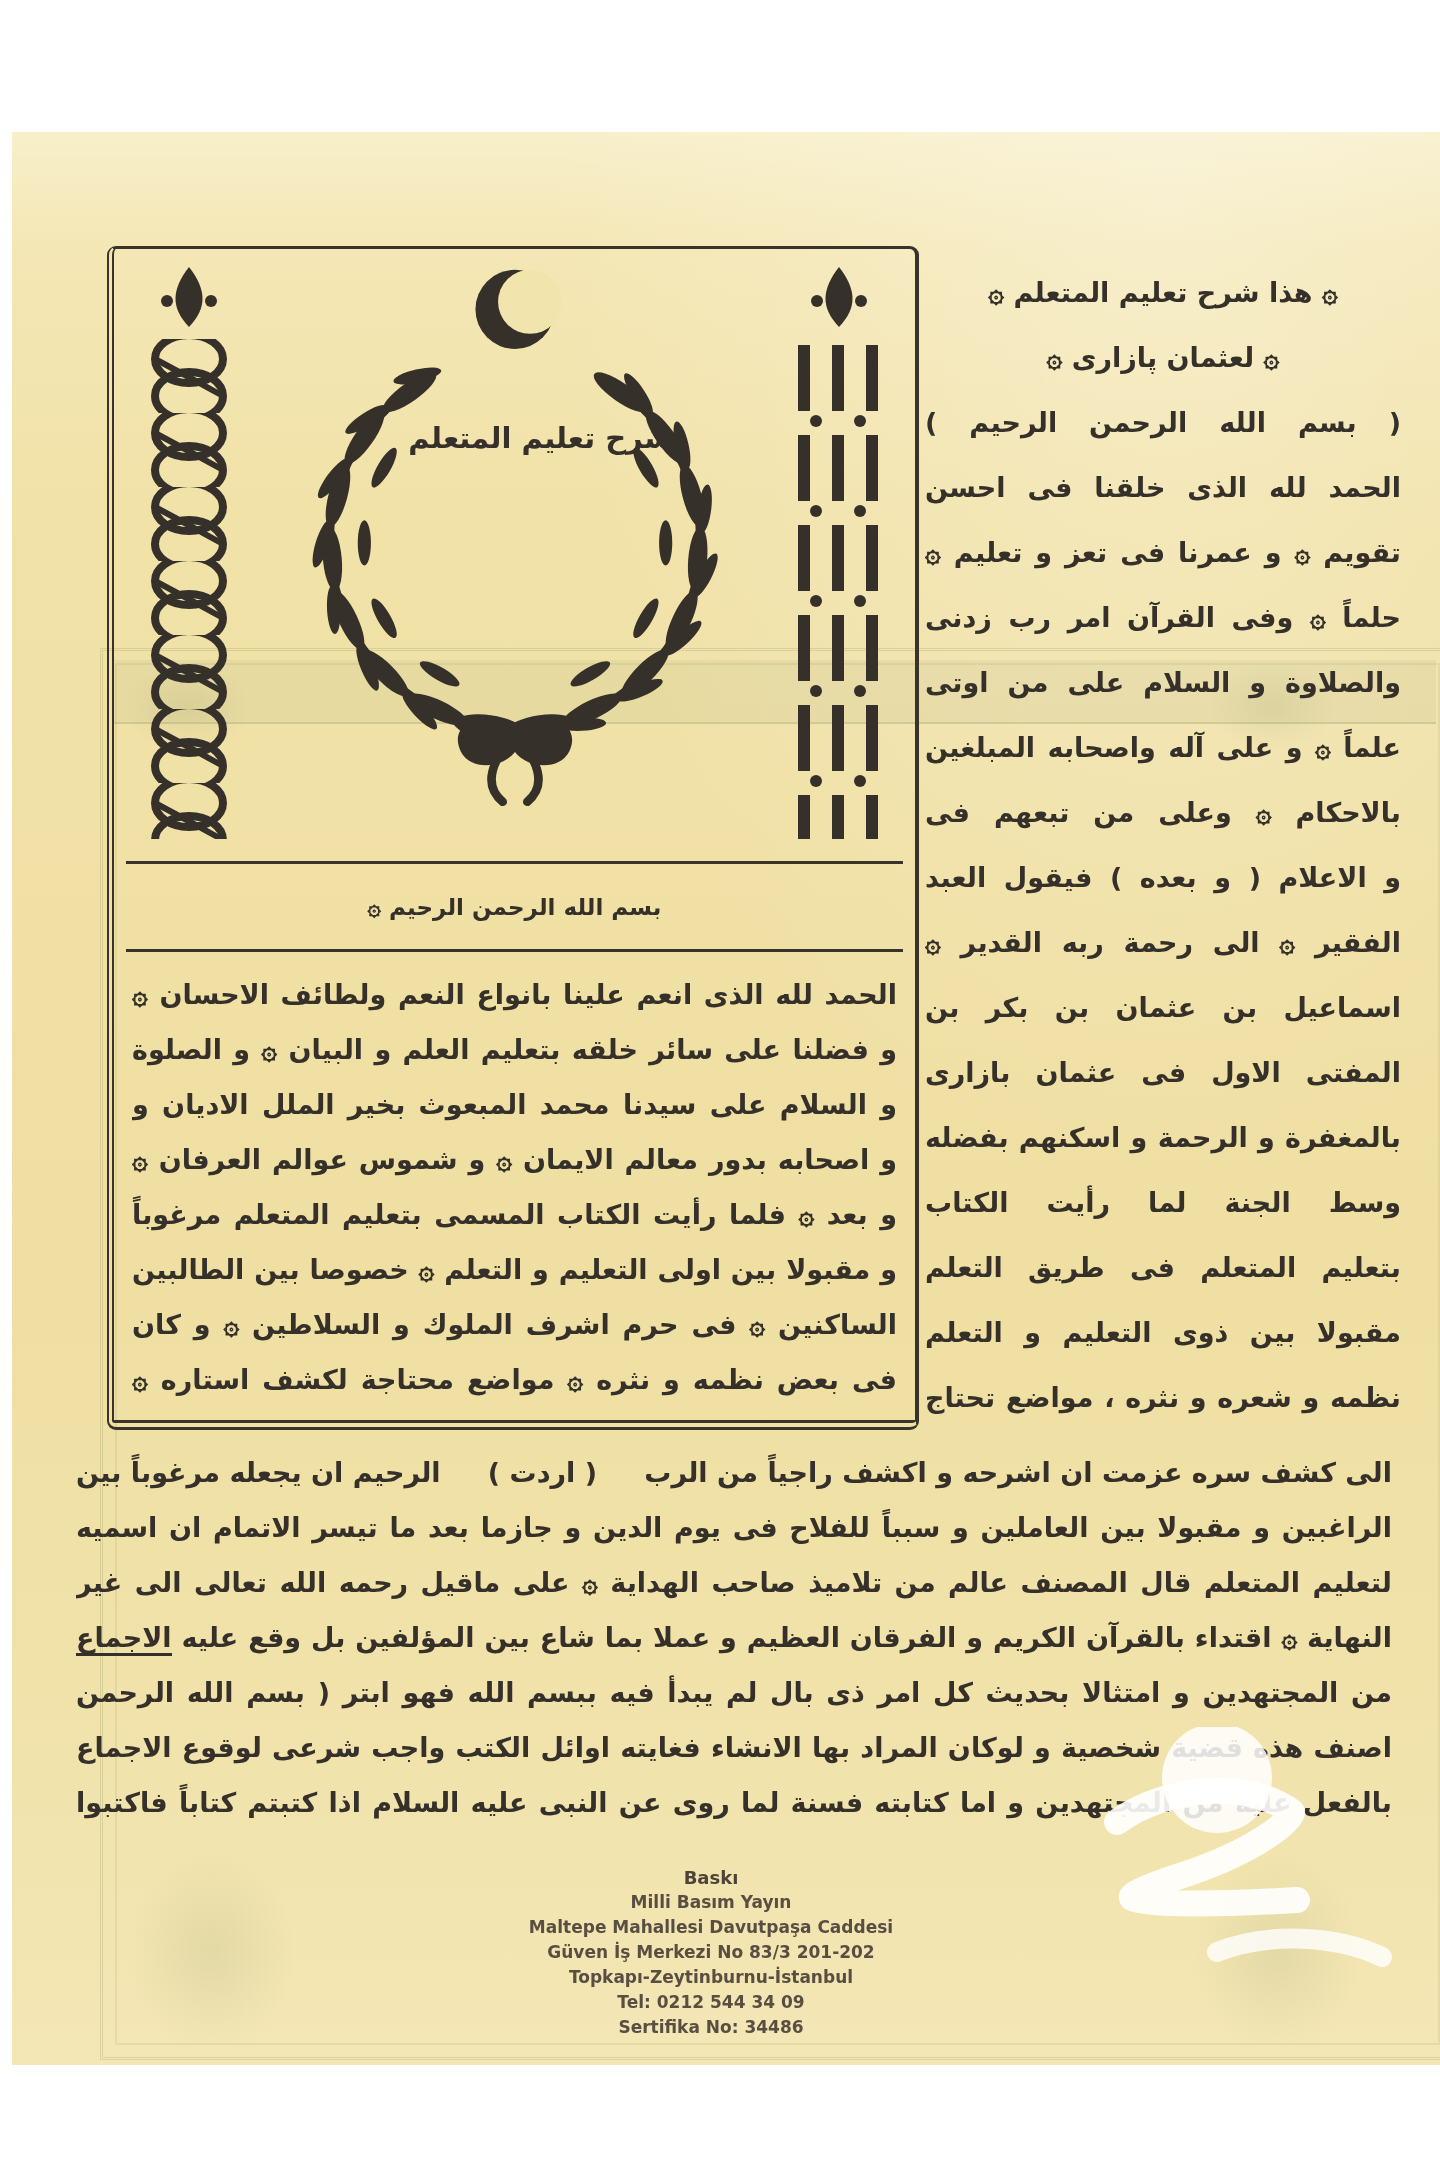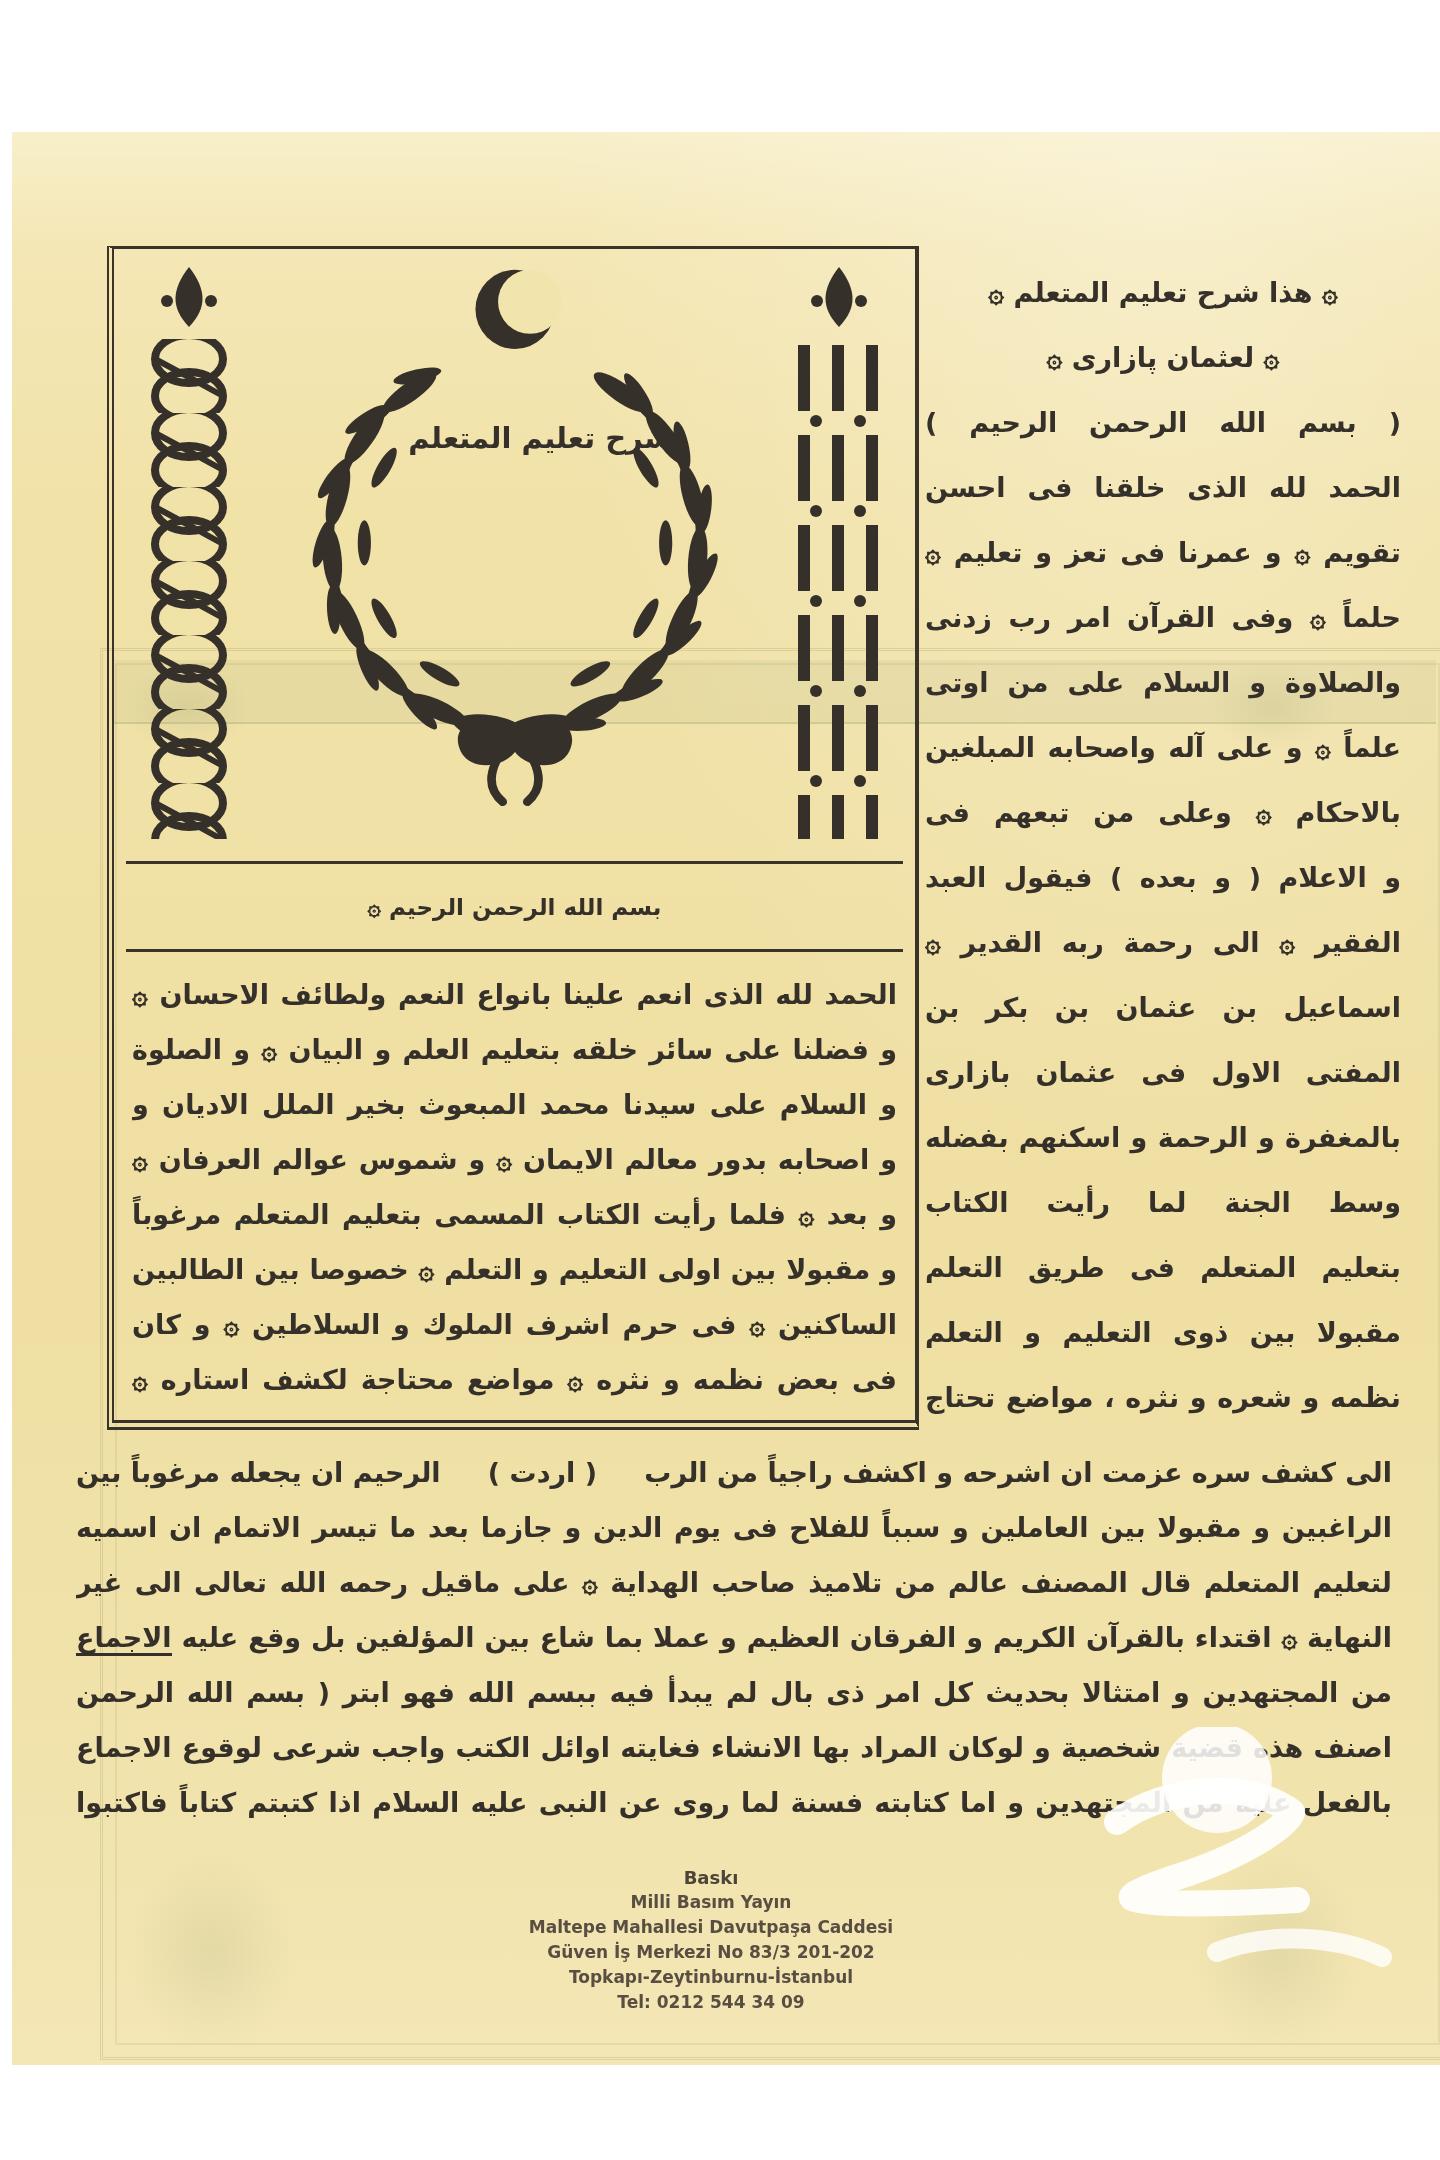--- a/index.html
+++ b/index.html
@@ -20,21 +20,21 @@
   .wm-blob{position:absolute;pointer-events:none;opacity:.55;
       background:radial-gradient(closest-side,rgba(148,156,104,.30),rgba(148,156,104,0));}
   
   .right-col{position:absolute;left:905px;top:128px;width:492px;box-sizing:border-box;
       padding:0 8px;direction:rtl;color:#35302a;font-weight:bold;font-size:27px;line-height:65px;}
   .rc-line{height:65px;overflow:hidden;text-align:justify;text-align-last:justify;}
   .rc-center{text-align:center;text-align-last:center;}
   
   .main-box{position:absolute;left:95px;top:114px;width:812px;height:1184px;box-sizing:border-box;
       border-top:3px solid #3a332a;border-right:4px solid #3a332a;
-      border-left:7px double #3a332a;border-bottom:10px double #3a332a;}
+      border-left:7px double #3a332a;border-bottom:10px double #3a332a;border-radius:9px;}
   .orn{position:absolute;top:12px;width:135px;height:585px;}
   .orn-left{left:8px;}
   .orn-right{right:8px;}
   .emblem{position:absolute;left:145px;right:145px;top:2px;height:565px;}
   .emblem svg{display:block;margin:0 auto;}
   .emblem-title{position:absolute;left:0;right:0;top:170px;text-align:center;transform:translateX(26px);
       direction:rtl;font-size:29px;font-weight:bold;color:#35302a;}
   .rule{position:absolute;left:12px;right:12px;height:3px;background:#3a332a;}
   .rule-1{top:612px;} .rule-2{top:700px;}
   .bism-row{position:absolute;left:0;right:0;top:618px;height:80px;line-height:80px;text-align:center;
@@ -225,16 +225,17 @@
       </svg>
     </div>
 
     <div class="imprint">
       <div class="first">Baskı</div>
       <div>Milli Basım Yayın</div>
       <div>Maltepe Mahallesi Davutpaşa Caddesi</div>
       <div>Güven İş Merkezi No 83/3 201-202</div>
       <div>Topkapı-Zeytinburnu-İstanbul</div>
       <div>Tel: 0212 544 34 09</div>
+      <div>Sertifika No: 34486</div>
     </div>
 
   </div>
 </div>
 
 </body></html>

